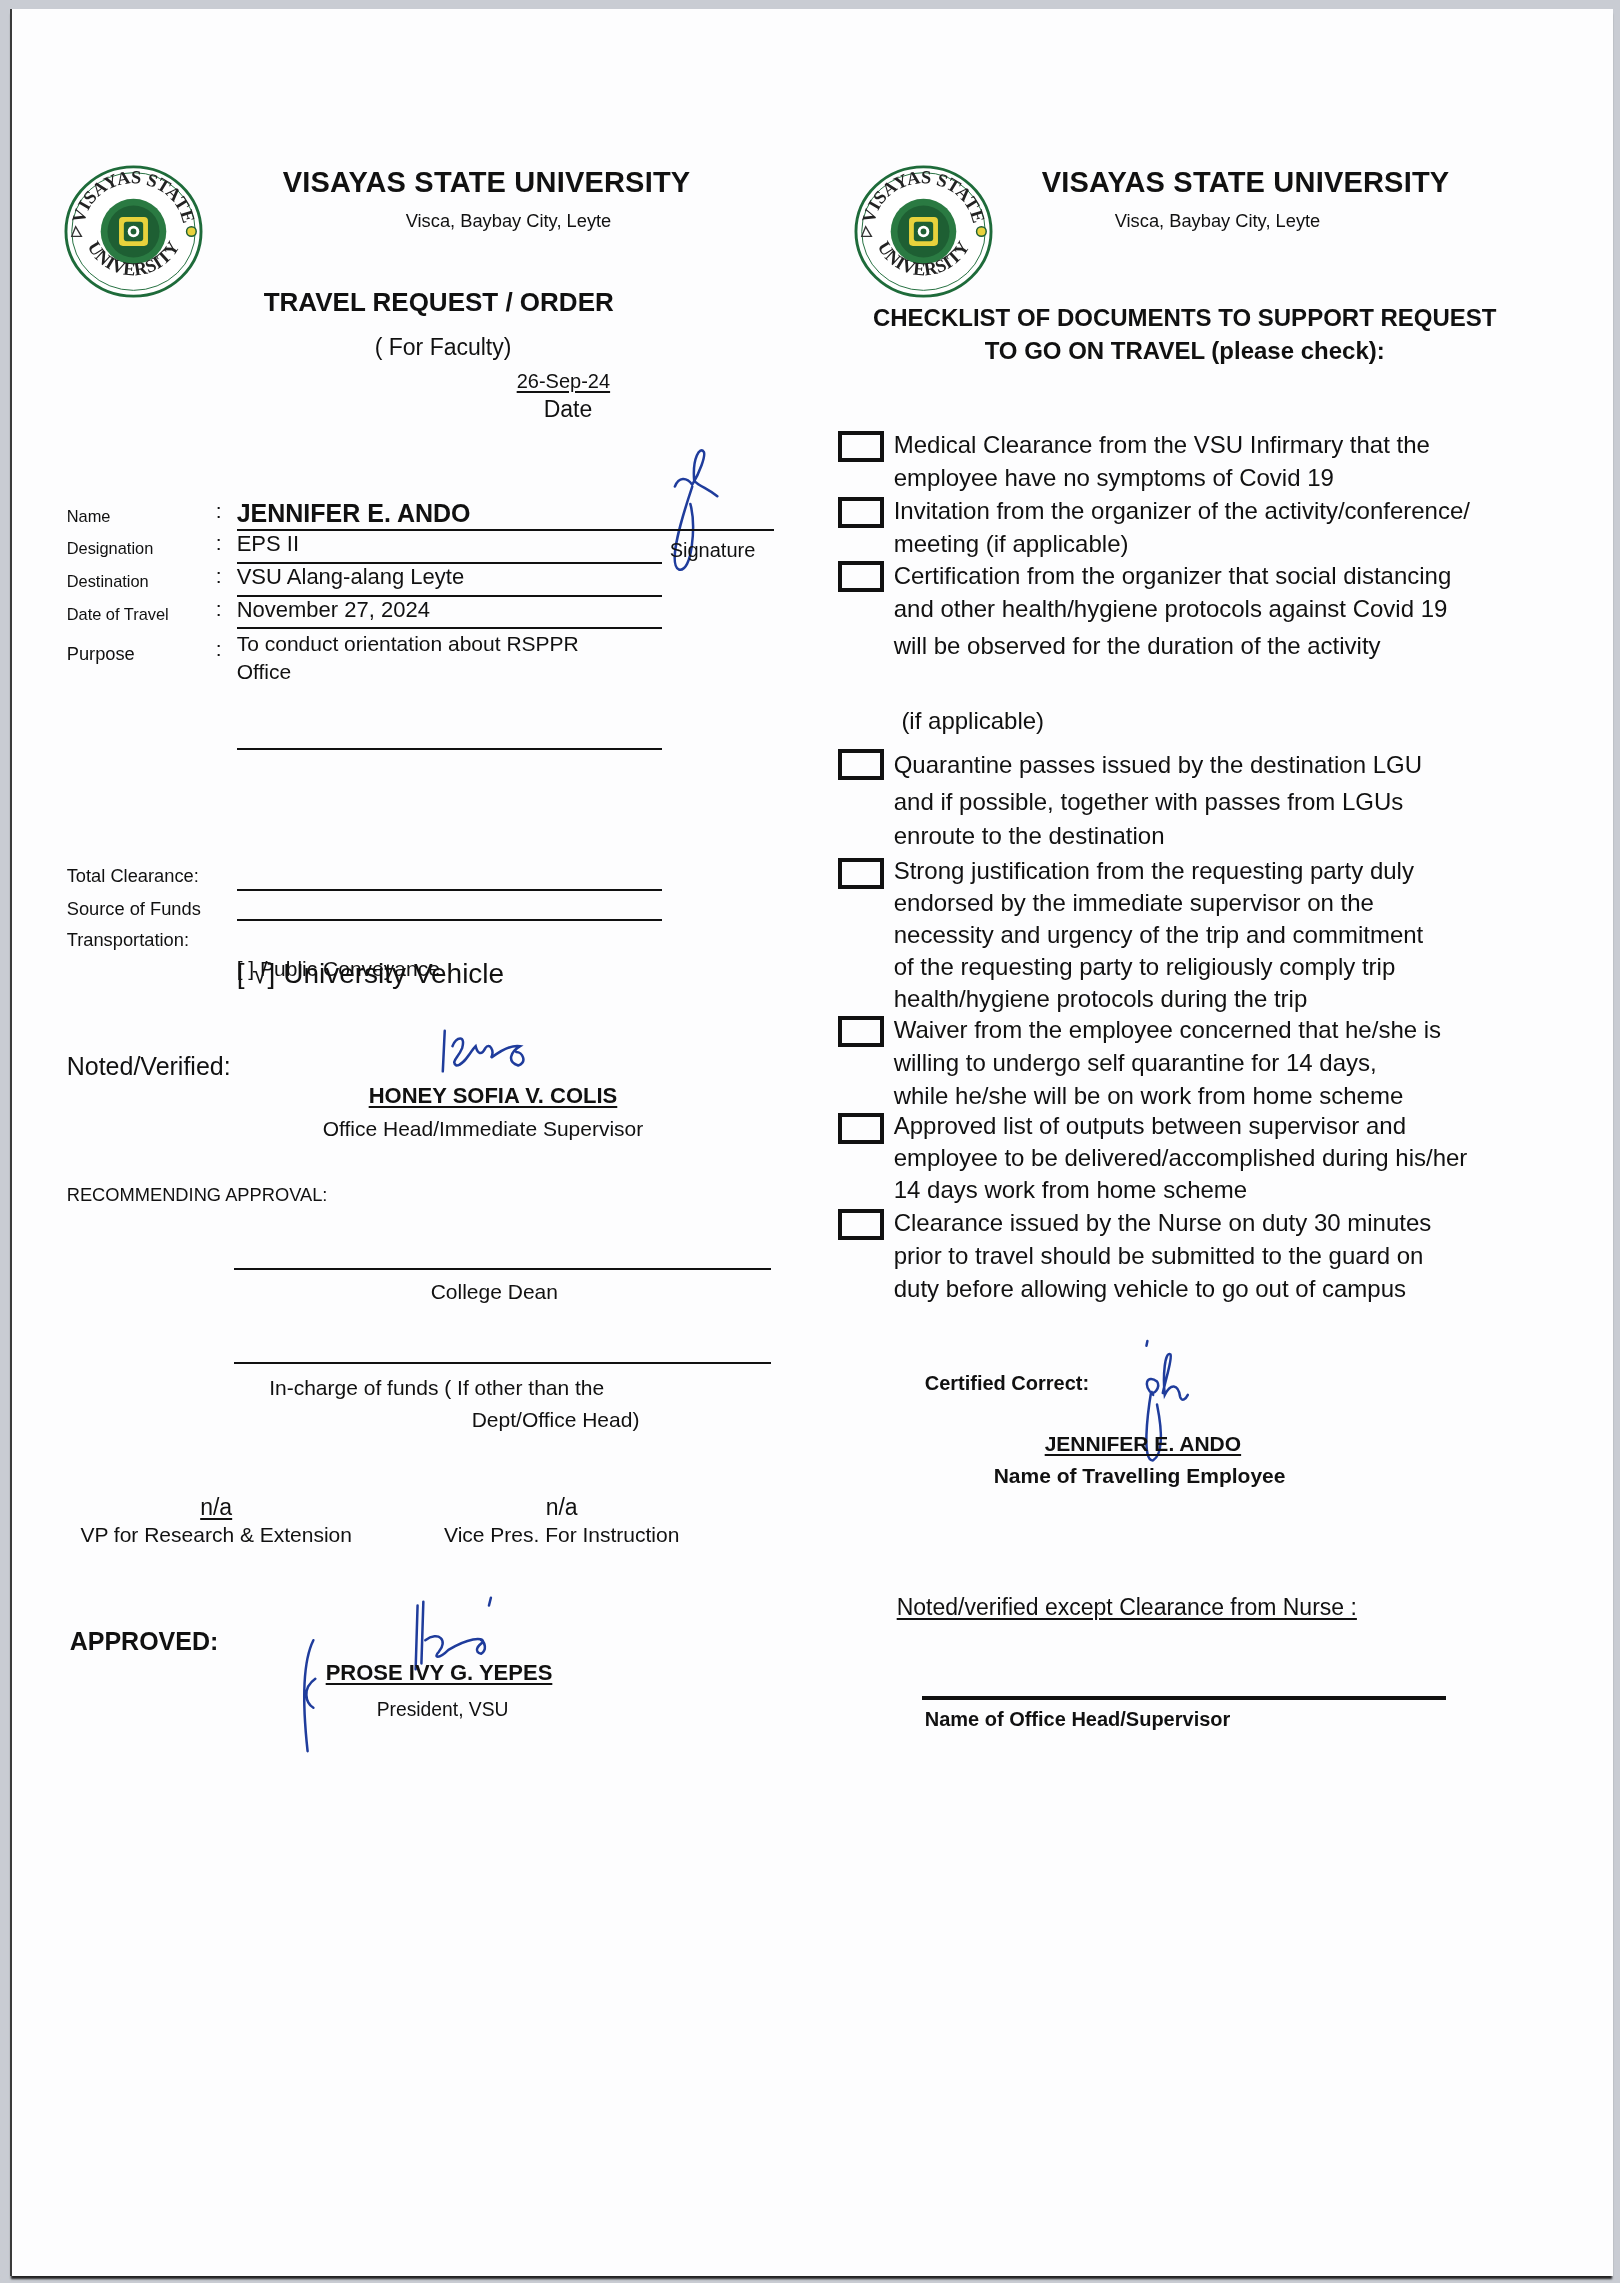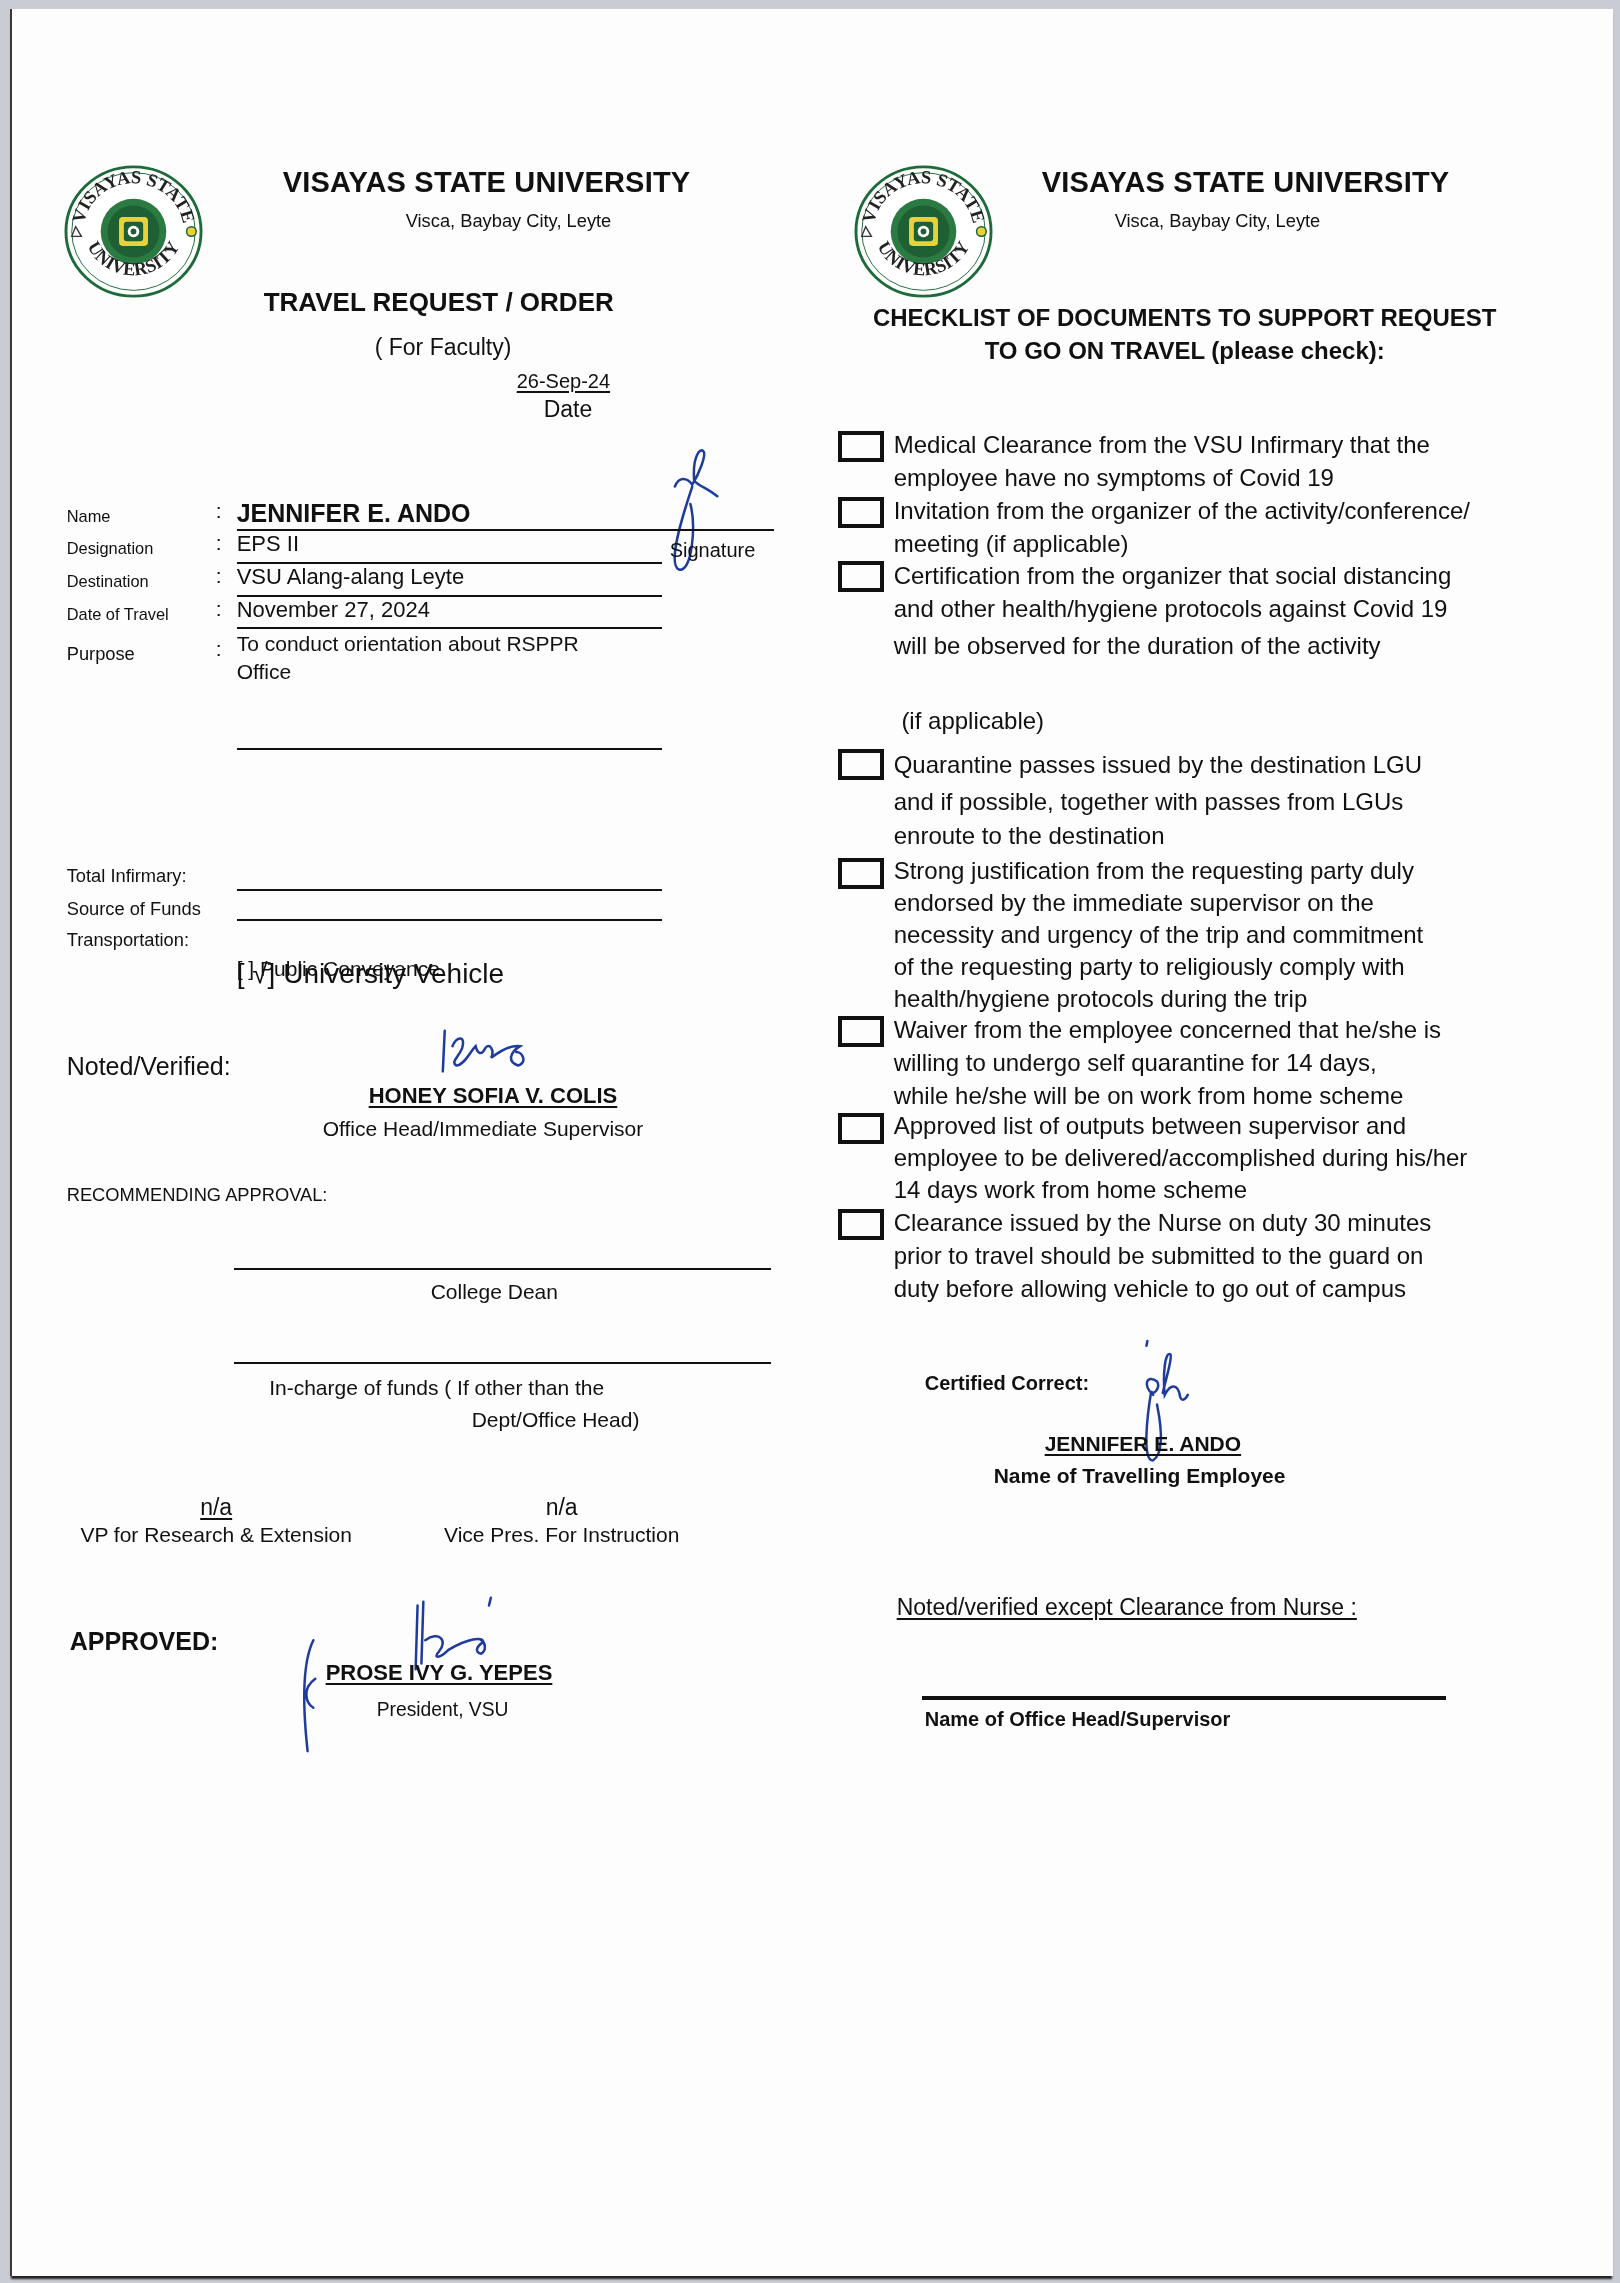--- a/index.html
+++ b/index.html
@@ -99,21 +99,21 @@
   <div class="line" style="left:225px; top:618px; width:425px;"></div>
 
   <div class="abs lbl" style="left:55px; top:634px;">Purpose</div>
   <div class="abs colon" style="left:204px; top:628px;">:</div>
   <div class="abs" style="left:225px; top:621px; font-size:21px; line-height:28px;">
     <div>To conduct orientation about RSPPR</div>
     <div>Office</div>
   </div>
   <div class="line" style="left:225px; top:739px; width:425px;"></div>
 
-  <div class="abs lbl" style="left:55px; top:856px;">Total Infirmary:</div>
+  <div class="abs lbl" style="left:55px; top:856px;">Total Clearance:</div>
   <div class="abs val" style="left:225px; top:850px;"></div>
   <div class="line" style="left:225px; top:880px; width:425px;"></div>
 
   <div class="abs lbl" style="left:55px; top:889px;">Source of Funds</div>
   <div class="abs val" style="left:225px; top:882px;"></div>
   <div class="line" style="left:225px; top:910px; width:425px;"></div>
 
   <div class="abs lbl" style="left:55px; top:920px;">Transportation:</div>
   <div class="abs" style="left:225px; top:917px; font-size:28px;margin-top:32px;">
     <span>[ √]</span>
@@ -211,21 +211,21 @@
     <div>Quarantine passes issued by the destination LGU</div>
     <div>and if possible, together with passes from LGUs</div>
     <div style="line-height:31px;">enroute to the destination</div>
   </div>
 
   <div class="cbox" style="left:826px; top:849px;"></div>
   <div class="abs chk" style="left:882px; top:846px; line-height:32px;">
     <div>Strong justification from the requesting party duly</div>
     <div>endorsed by the immediate supervisor on the</div>
     <div>necessity and urgency of the trip and commitment</div>
-    <div>of the requesting party to religiously comply with</div>
+    <div>of the requesting party to religiously comply trip</div>
     <div>health/hygiene protocols during the trip</div>
   </div>
 
   <div class="cbox" style="left:826px; top:1007px;"></div>
   <div class="abs chk" style="left:882px; top:1004px; line-height:33px;">
     <div>Waiver from the employee concerned that he/she is</div>
     <div>willing to undergo self quarantine for 14 days,</div>
     <div>while he/she will be on work from home scheme</div>
   </div>
 

